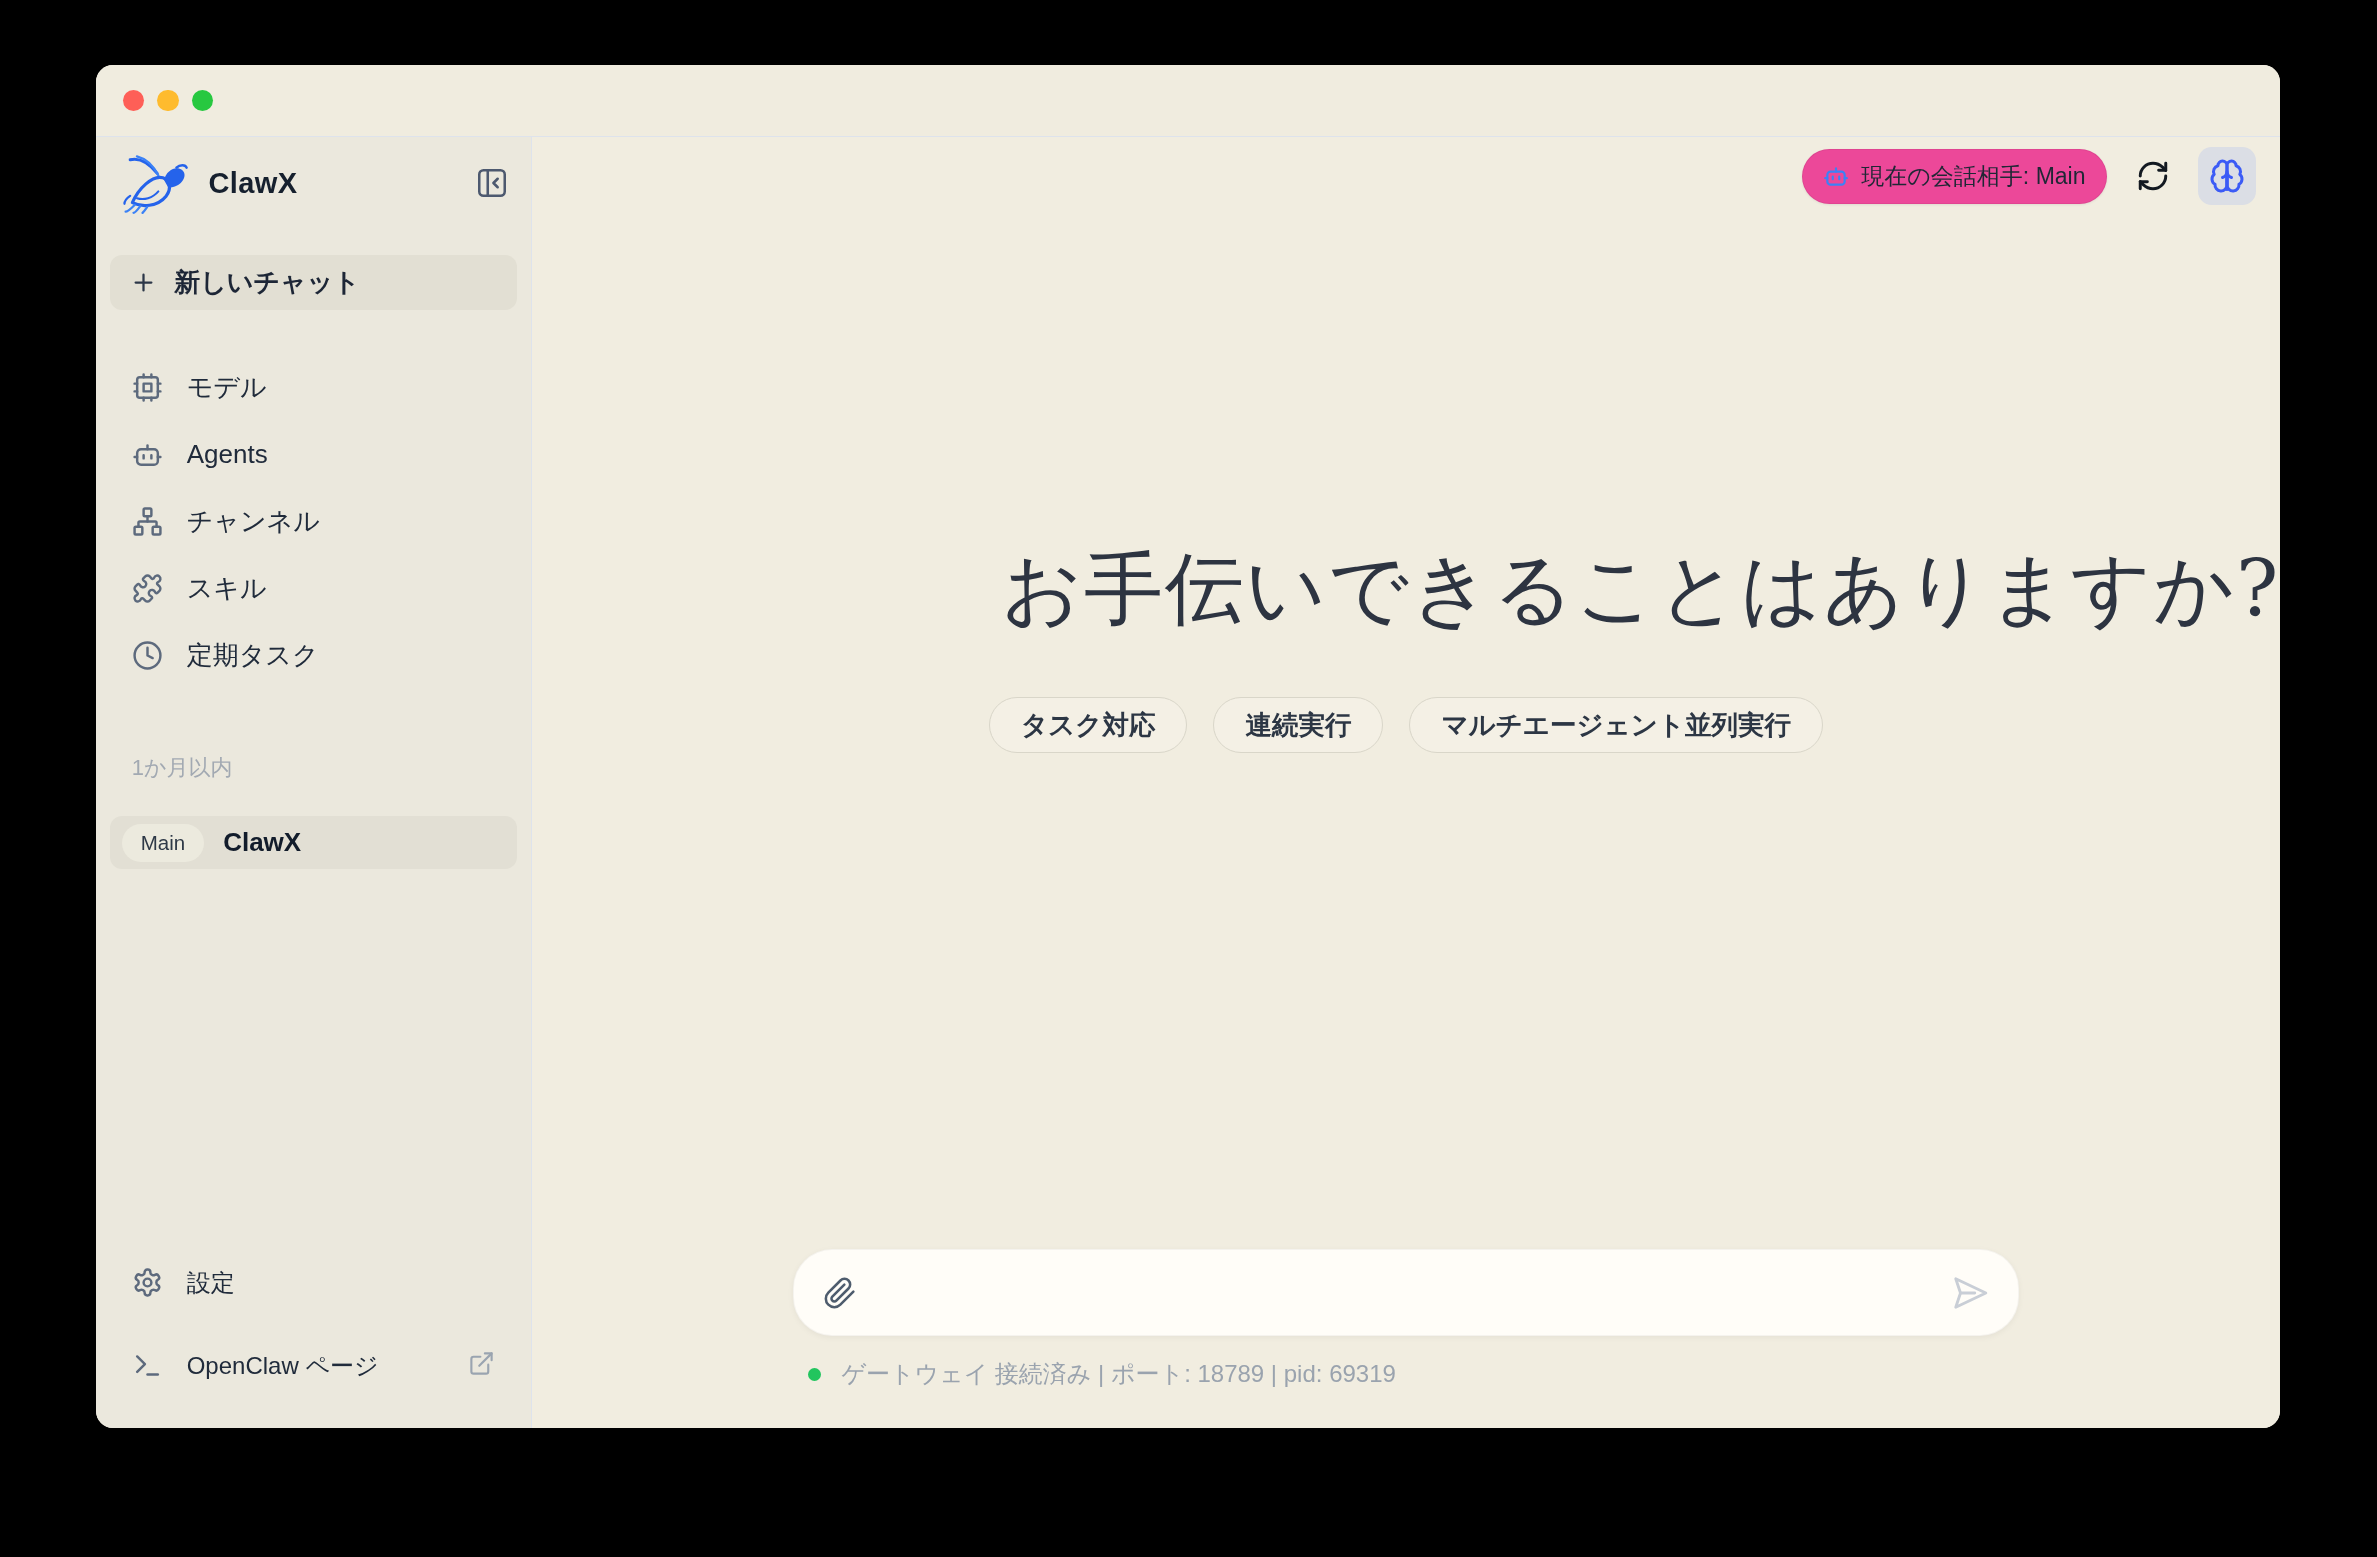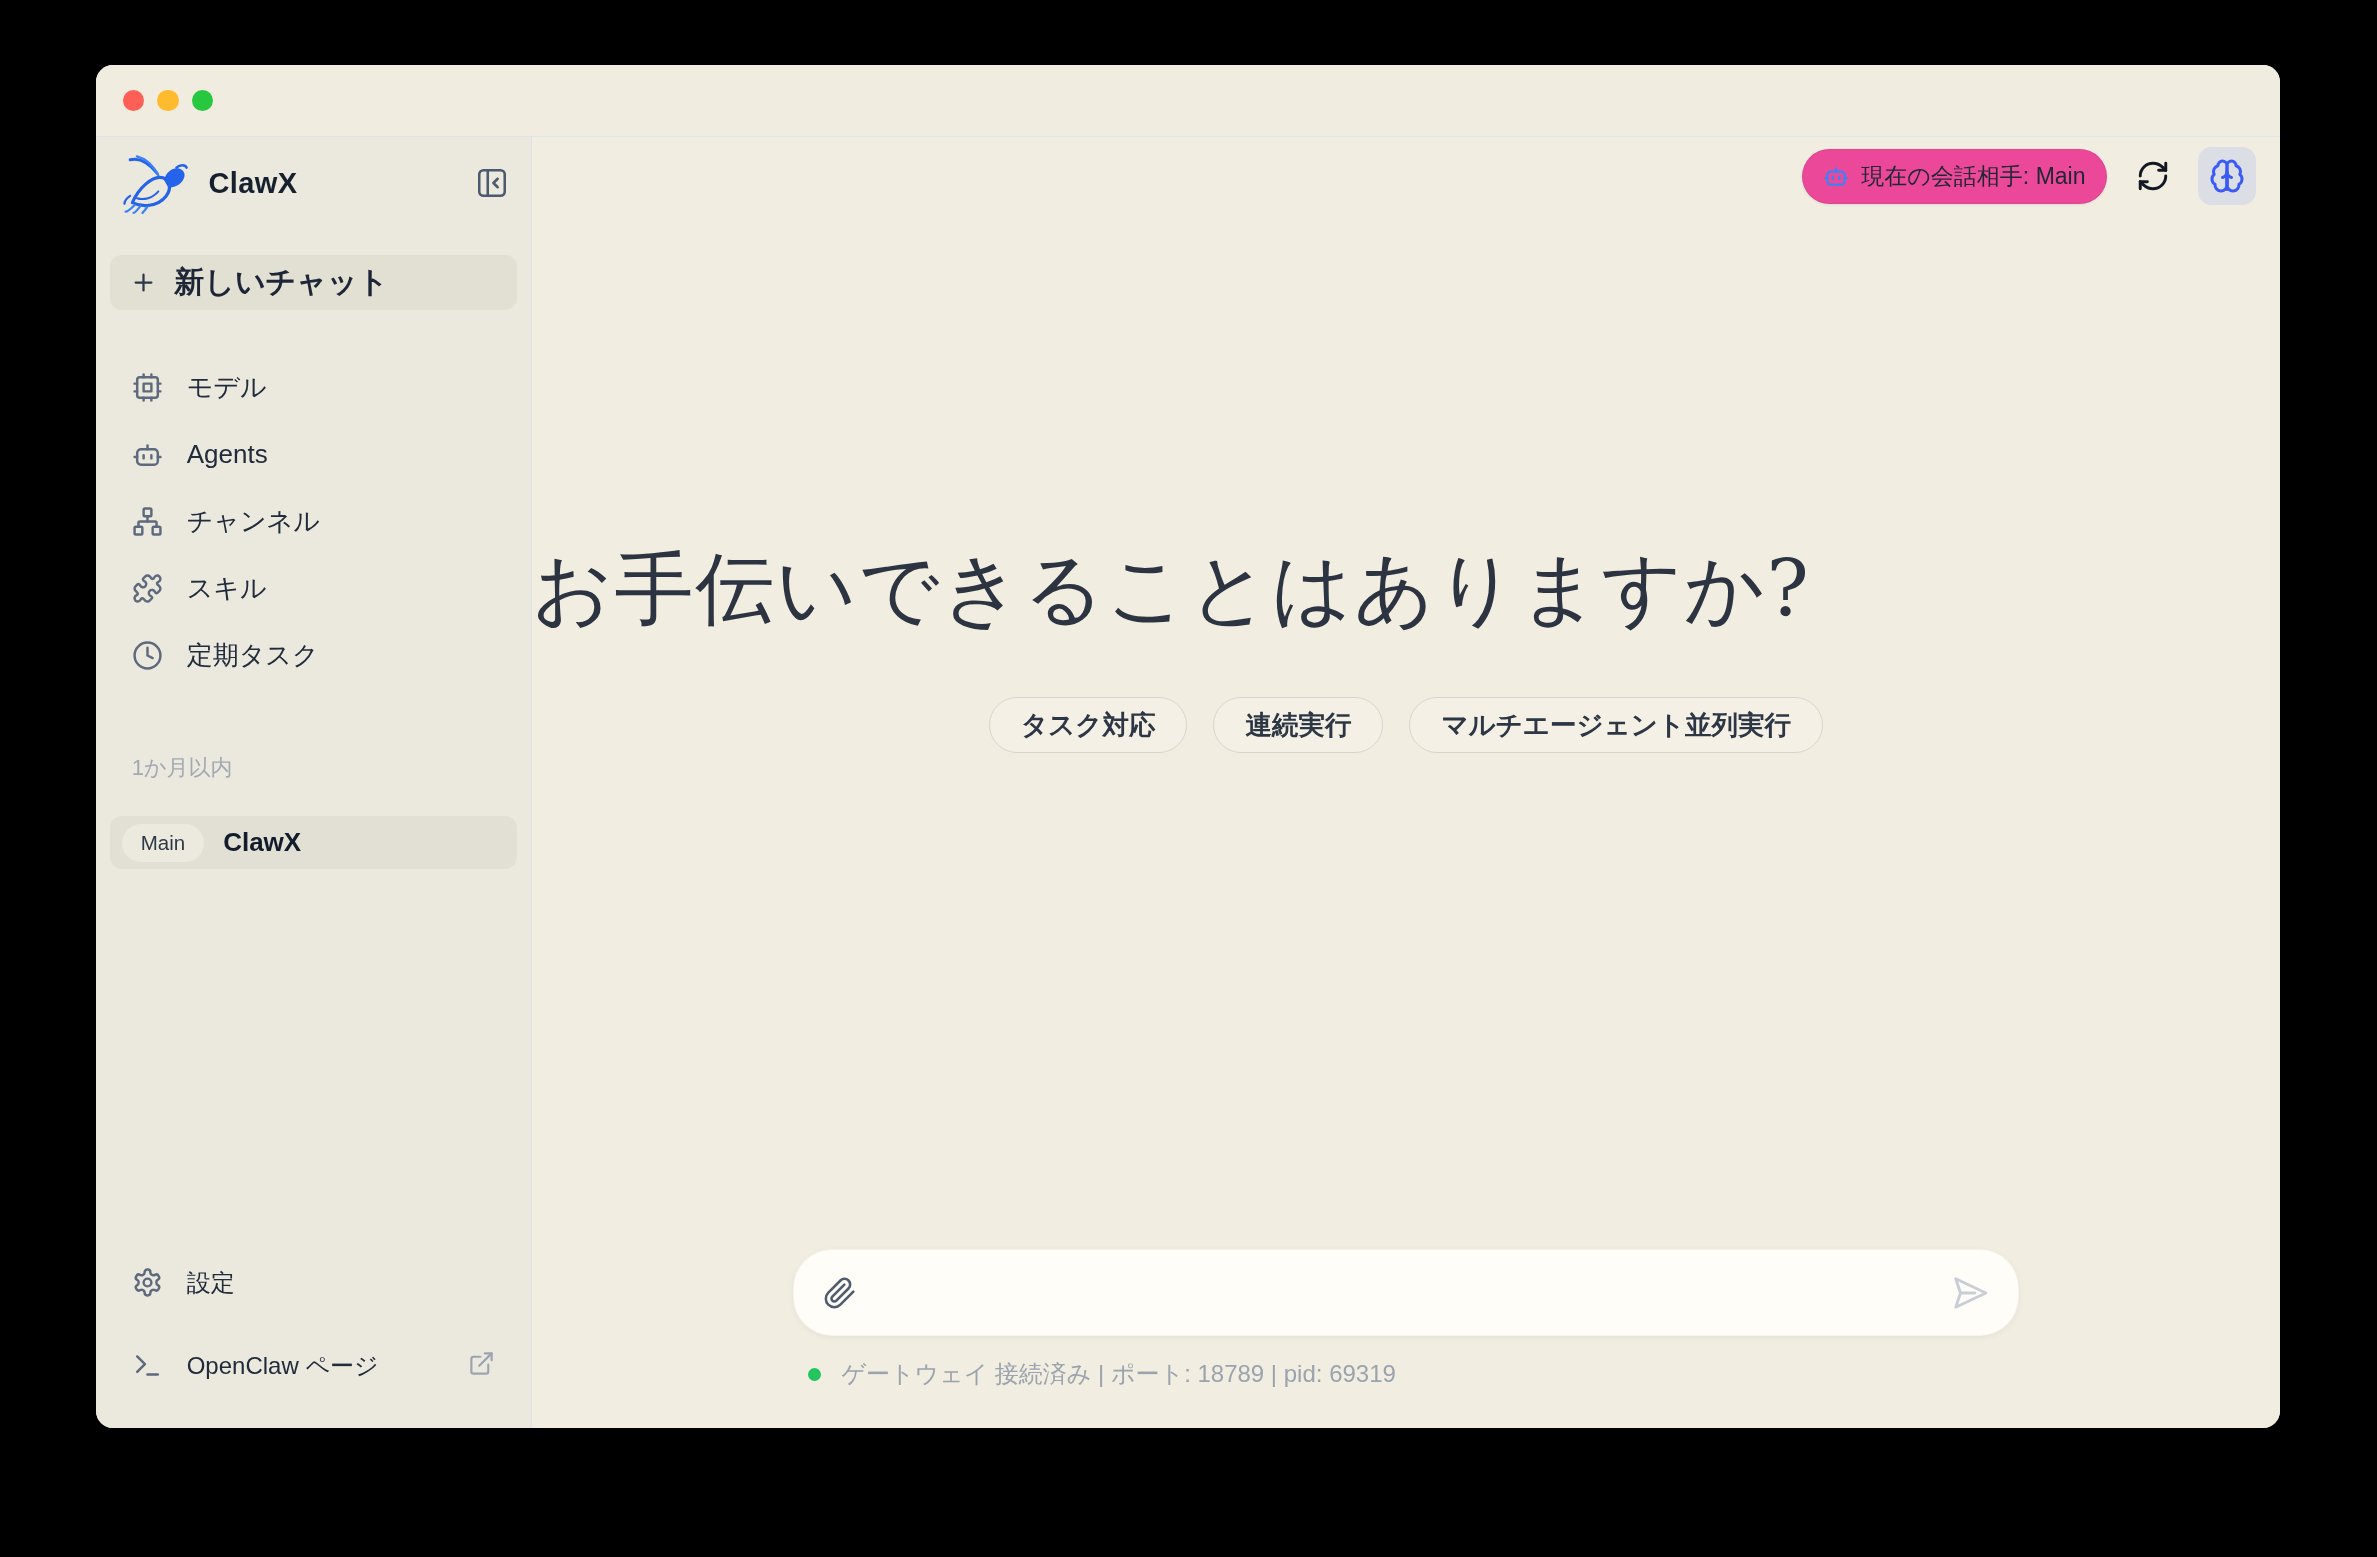--- a/index.html
+++ b/index.html
@@ -19,21 +19,21 @@
   .body-row { flex:1; display:flex; min-height:0; }
   .sidebar { flex:none; width:436px; background:#ebe8dd; border-right:0.9px solid #dee3ec;
     display:flex; flex-direction:column; padding:0 13.7px 15.4px 13.7px;gap:20px; }
   .logo-row { margin-top:13.7px; height:65px; display:flex; align-items:center; padding:0 6.8px 0 13.7px; }
   .logo-svg { width:73px; height:61px; flex:none; }
   .app-name { margin-left:12px; font-size:29px; font-weight:700; color:#16202e; letter-spacing:0.4px; }
   .collapse-btn { margin-left:auto; width:38px; height:38px; display:flex; align-items:center; justify-content:center;
     color:#4d596f; cursor:pointer; }
   .new-chat { margin-top:19px; height:55px; border-radius:12px; background:#e2dfd3;
     display:flex; align-items:center; gap:17px; padding:0 20.5px;
-    font-size:30px; font-weight:600; color:#1d2636; cursor:pointer; }
+    font-size:26px; font-weight:600; color:#1d2636; cursor:pointer; }
   .new-chat .ic { color:#2c3748; }
   .nav { margin-top:24px; display:flex; flex-direction:column; }
   .nav-item { height:67px; border-radius:12px; display:flex; align-items:center; gap:24px; padding:0 22px;
     font-size:26px; font-weight:500; color:#202b3b; cursor:pointer; }
   .nav-item .ic { color:#5d6a7d; display:flex; }
   .history-label { margin-top:44px; padding-left:22px; font-size:22px; color:#a2a9b2; }
   .history-item { margin-top:13.7px; height:53px; border-radius:12px; background:#e2dfd4;
     display:flex; align-items:center; gap:19px; padding:0 12px; cursor:pointer; }
   .badge { background:#eceade; border-radius:853px; padding:6.8px 19px; font-size:20.5px; color:#2e3947; }
   .history-title { font-size:26px; font-weight:700; color:#121c2b; }
@@ -46,21 +46,21 @@
   .main { flex:1; position:relative; background:#f1ede0; }
   .main-header { position:absolute; top:10.2px; right:24px; display:flex; align-items:center; gap:26px; }
   .conv-pill { height:55px; border-radius:853px; background:#ec4899; border:0.9px solid rgba(0,0,0,.05);
     box-shadow:0 0.9px 2.6px rgba(0,0,0,.08); display:flex; align-items:center; gap:12px; padding:0 20.5px;
     font-size:23px; color:#1f2735; cursor:pointer; }
   .conv-pill .ic { color:#3b82f6; display:flex; }
   .refresh-btn { width:39px; height:39px; display:flex; align-items:center; justify-content:center;
     color:#131921; cursor:pointer; }
   .brain-btn { width:58px; height:58px; border-radius:13.7px; background:#dbdee5;
     display:flex; align-items:center; justify-content:center; color:#3b5bf6; cursor:pointer; }
-  .hero { position:absolute; left:0; right:0; top:401px; text-align:left; }
+  .hero { position:absolute; left:0; right:0; top:401px; text-align:right; }
   .heading { font-family:"DejaVu Serif","Liberation Serif",serif; font-size:79px; font-weight:500;
     color:#2d3441; letter-spacing:1.7px; line-height:1.3; }
   .chips { margin-top:56px; display:flex; justify-content:center; gap:26px; }
   .chip { height:56px; border-radius:853px; border:1.7px solid #d9d6c9; background:rgba(248,245,236,.45);
     display:flex; align-items:center; padding:0 31px; font-size:26.5px; font-weight:600; color:#2c3644; cursor:pointer; }
   .bottom { position:absolute; left:0; right:0; bottom:0; display:flex; flex-direction:column;
     align-items:center; padding-bottom:38px; }
   .input-pill { width:1226px; height:87px; background:#fffdf8; border-radius:39px;
     border:0.9px solid rgba(0,0,0,.04); box-shadow:0 1.7px 6.8px rgba(0,0,0,.05);
     display:flex; align-items:center; padding:0 29px; }

